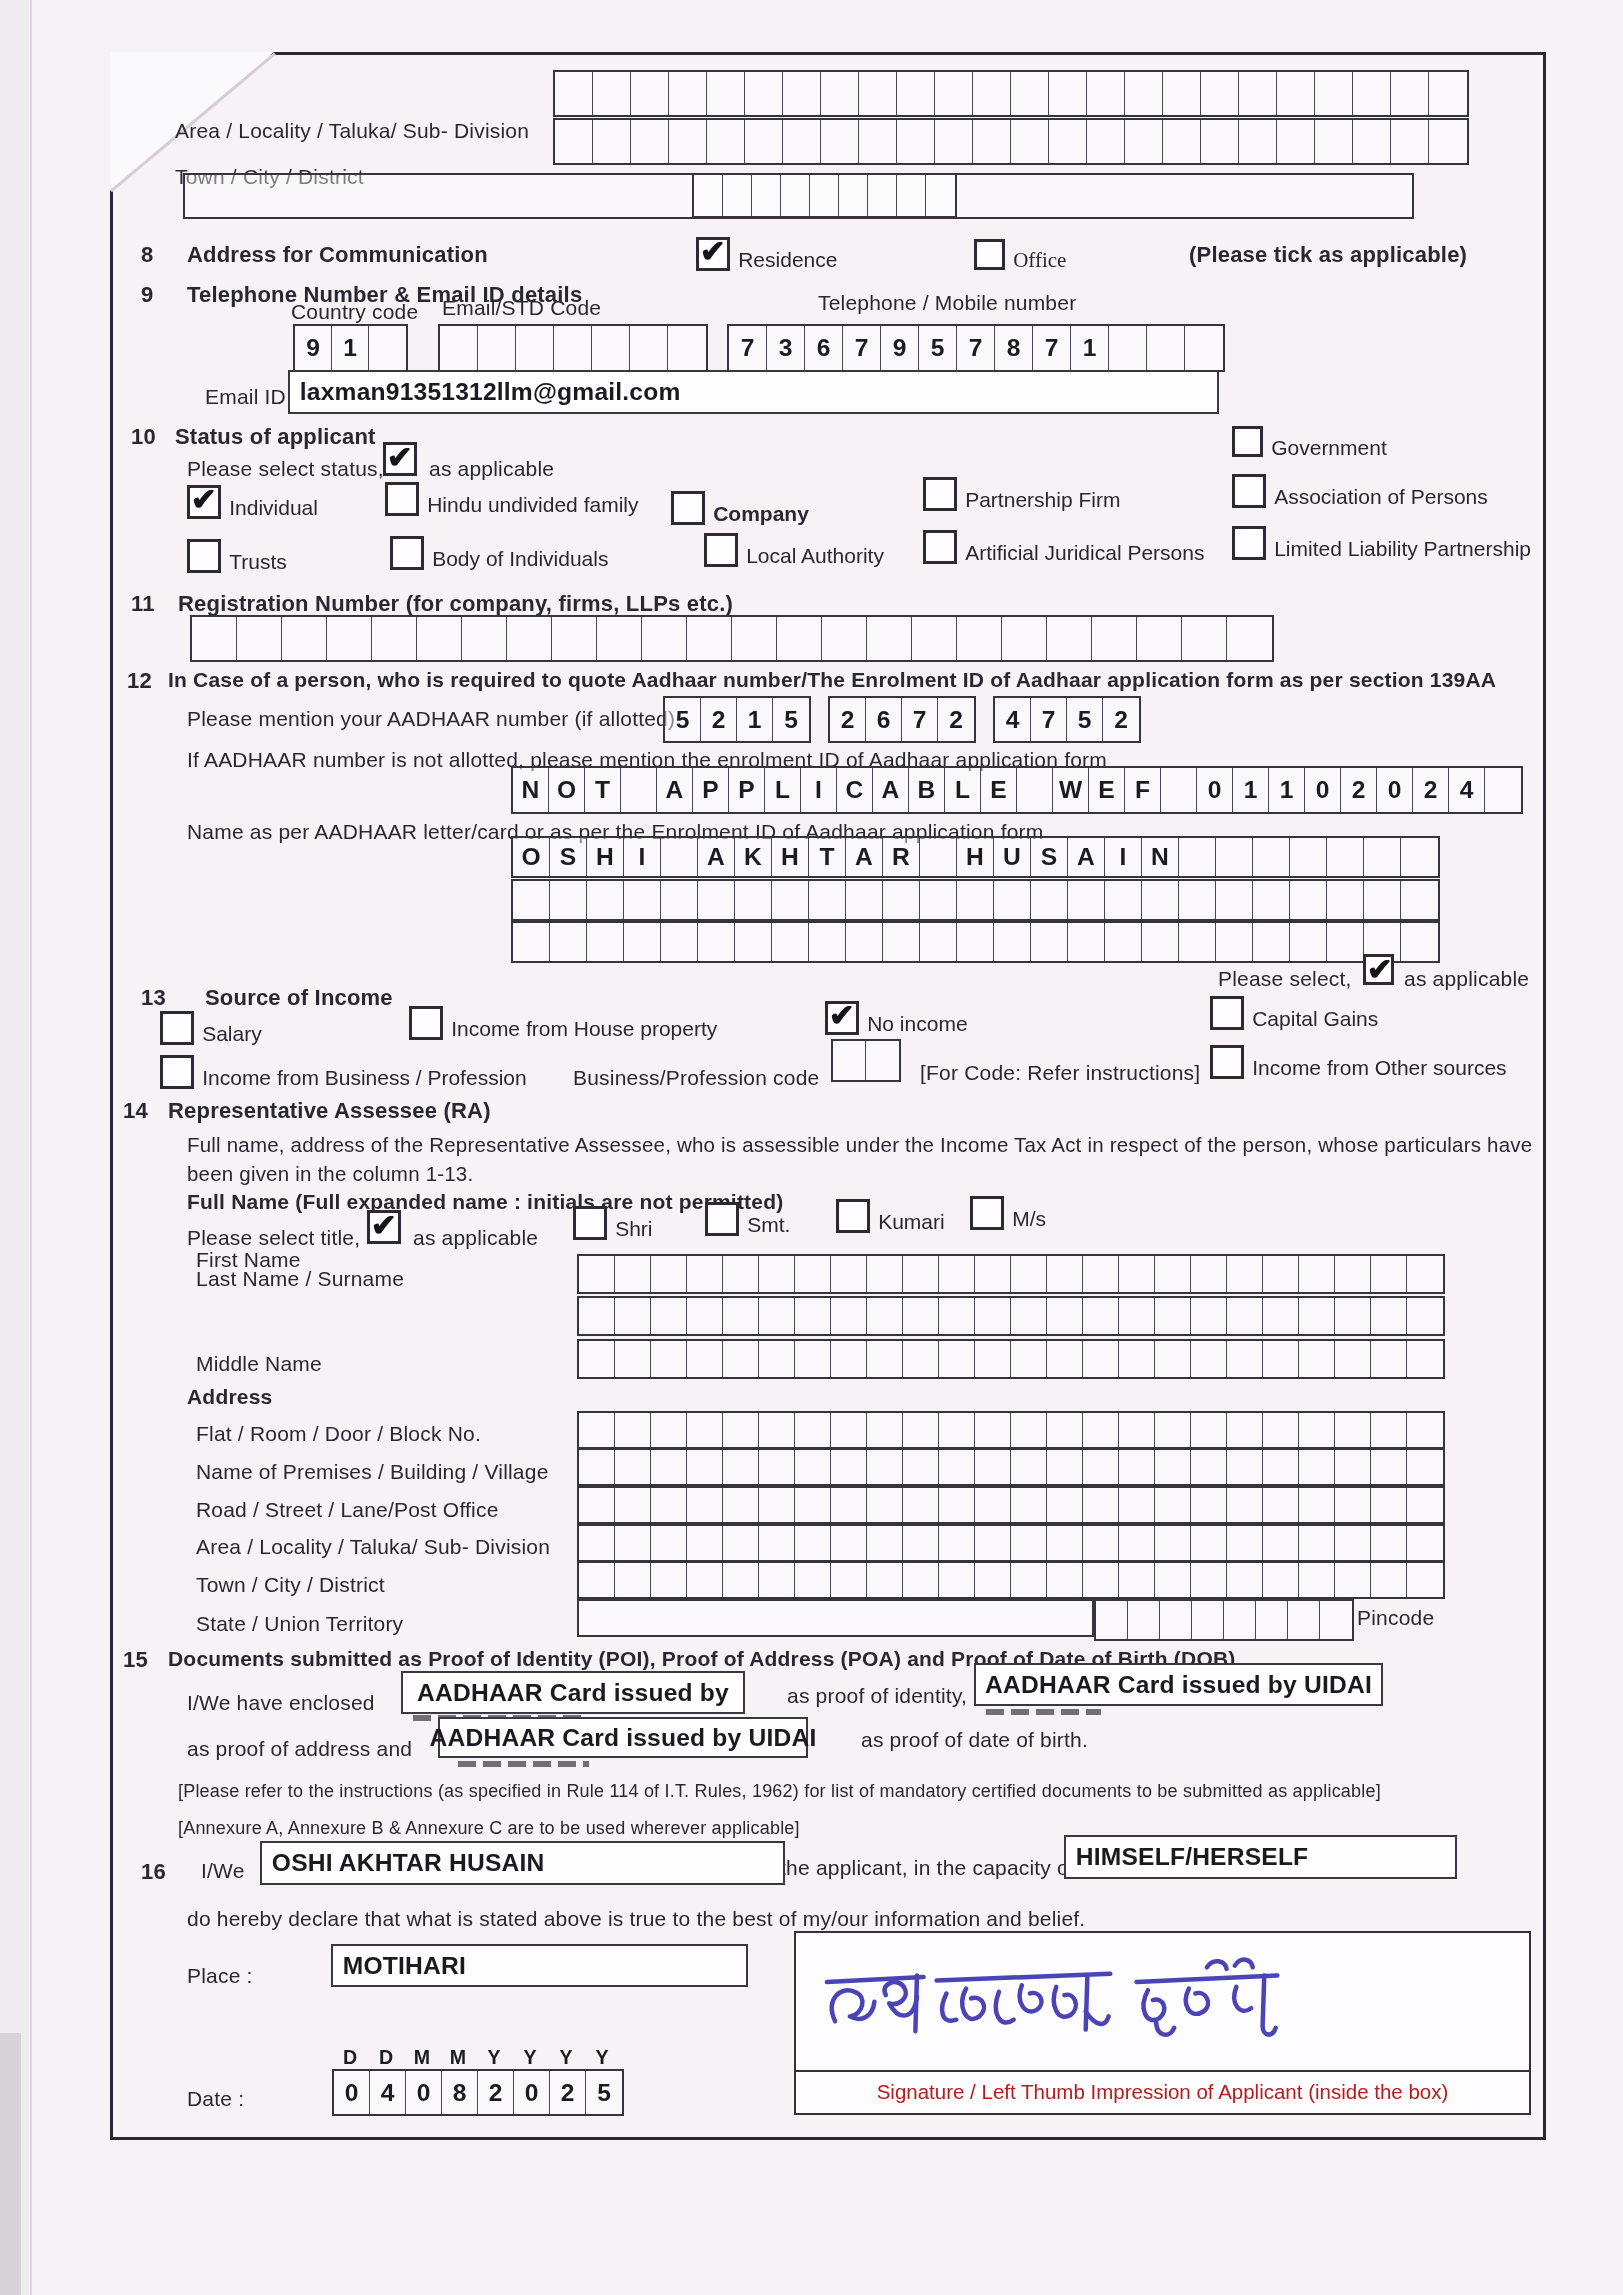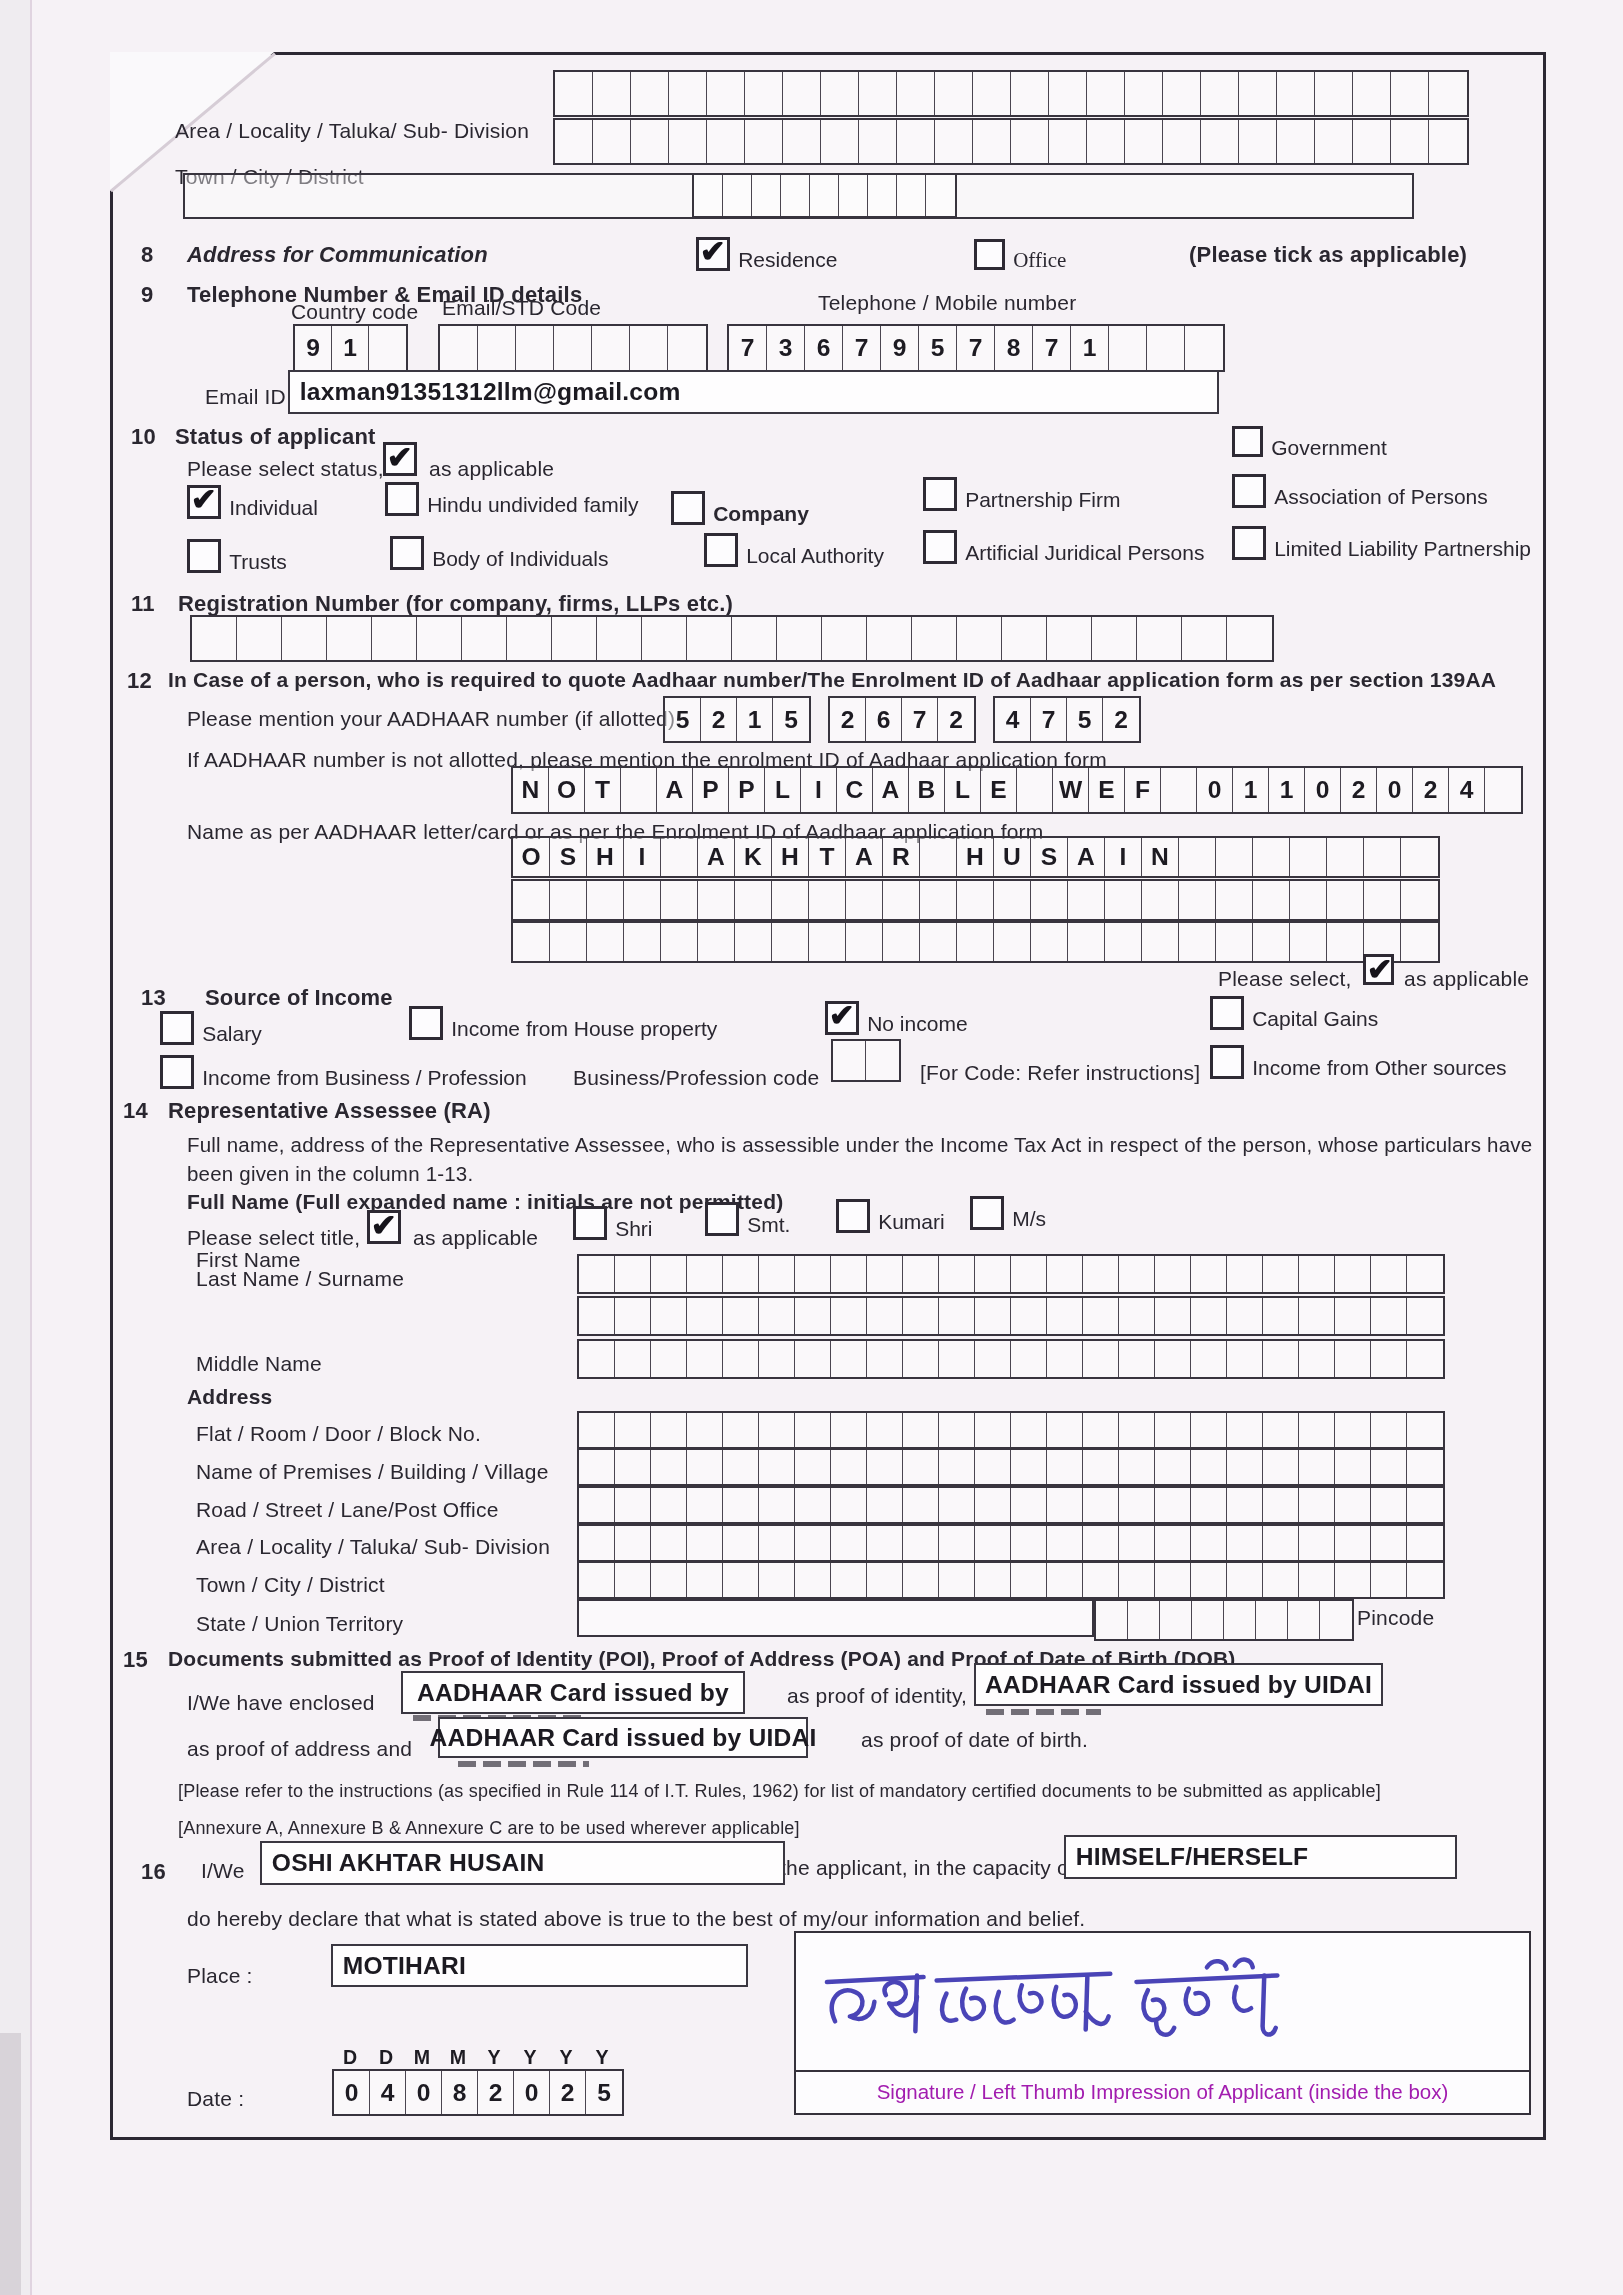--- a/index.html
+++ b/index.html
@@ -29,21 +29,21 @@
   .cb.checked::after{content:"✔";position:absolute;left:0.8px;top:-6.5px;font-size:31px;font-weight:700;color:#16141b;}
   .opt{position:absolute;display:flex;align-items:center;gap:8.2px;}
   .opt .ol{font-size:21px;white-space:nowrap;margin-top:11.5px;}
   .vbox{position:absolute;border:2.5px solid #3a3741;box-sizing:border-box;background:#fefdfe;display:flex;align-items:center;z-index:2;}
   .vbox .vt{font-weight:700;font-size:24.6px;letter-spacing:0.2px;padding:0 9.8px;white-space:nowrap;color:#1c1a21;}
   .vbox.center{justify-content:center;}
   .remnant{position:absolute;height:5.7px;opacity:.75;z-index:1;
            background:repeating-linear-gradient(90deg,#46424c 0 18px,transparent 18px 25px);}
   .sigbox{position:absolute;border:2.5px solid #35313b;box-sizing:border-box;background:#fdfcfe;}
   .sigdivider{position:absolute;left:0;right:0;border-top:2.5px solid #35313b;}
-  .sigcaption{position:absolute;width:100%;text-align:center;font-size:20.5px;color:#a21caf;}
+  .sigcaption{position:absolute;width:100%;text-align:center;font-size:20.5px;color:#b91c1c;}
   .statebox{position:absolute;border:2.5px solid #38343e;box-sizing:border-box;background:rgba(255,255,255,.5);}
   svg.sig{position:absolute;overflow:visible;}
 </style>
 </head>
 <body>
 
 <div class="stage">
 
   <div class="scan-strip"></div>
   <div class="scan-edge"></div>
@@ -115,21 +115,21 @@
       <span class="c"></span>
       <span class="c"></span>
       <span class="c"></span>
       <span class="c"></span>
       <span class="c"></span>
       <span class="c"></span>
       <span class="c"></span>
     </div>
 
   <div class="t num" style="left:141px;top:242px;">8</div>
-  <div class="t bt" style="left:187px;top:242px;font-style:italic;">Address for Communication</div>
+  <div class="t bt" style="left:187px;top:242px;">Address for Communication</div>
   <div class="opt" style="left:696px;top:236px;">
     <span class="cb checked"></span>
     <span class="ol">Residence</span>
   </div>
   <div class="opt" style="left:974px;top:236px;font-family:Liberation Serif, serif;">
     <span class="cb small"></span>
     <span class="ol">Office</span>
   </div>
   <div class="t bt" style="left:1189px;top:242px;">(Please tick as applicable)</div>
 

